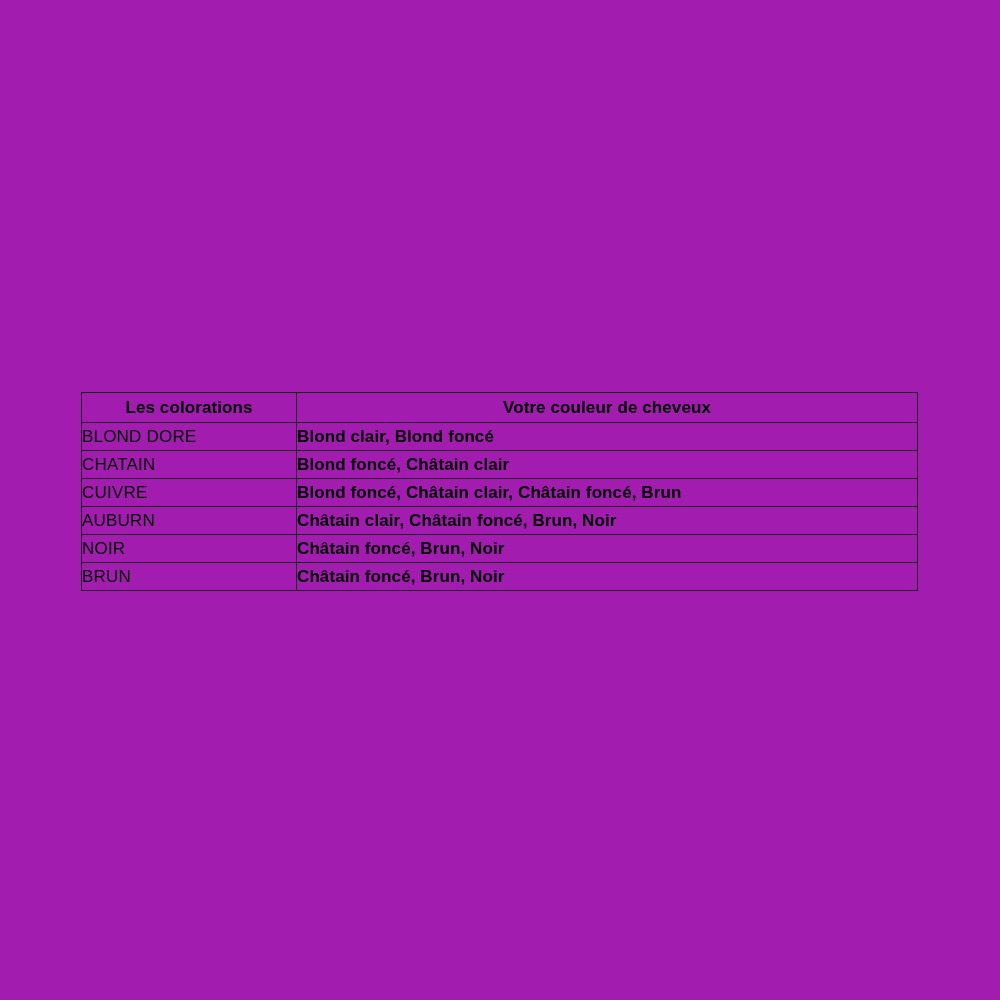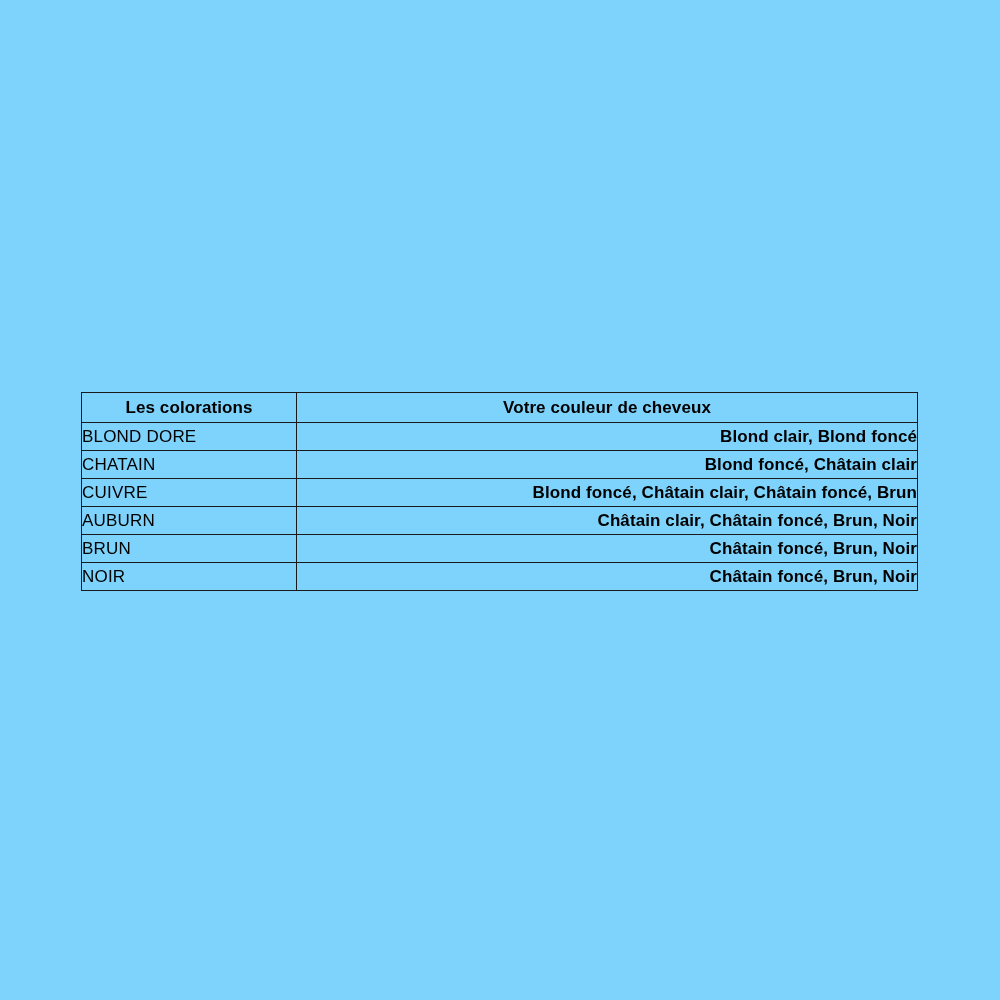--- a/index.html
+++ b/index.html
@@ -8,21 +8,21 @@
     width: 1000px;
     height: 1000px;
     background: #ffffff;
     font-family: "Liberation Sans", sans-serif;
   }
 
   #page {
     position: relative;
     width: 1000px;
     height: 1000px;
-    background: #7dd3fc;
+    background: #a21caf;
     overflow: hidden;
   }
 
   .table-wrap {
     position: absolute;
     left: 81px;
     top: 392px;
     width: 836px;
   }
 
@@ -55,21 +55,21 @@
     text-align: left;
     font-weight: normal;
     font-size: 17px;
     height: 27px;
     line-height: 27px;
     padding-left: 9px;
     letter-spacing: 0.2px;
   }
 
   .desc-cell {
-    text-align: right;
+    text-align: left;
     font-weight: bold;
     font-size: 17px;
     height: 27px;
     line-height: 27px;
     padding-left: 16px;
     letter-spacing: 0.1px;
   }
 </style>
 </head>
 <body>
@@ -96,23 +96,23 @@
         </tr>
         <tr>
           <td class="name-cell">CUIVRE</td>
           <td class="desc-cell">Blond foncé, Châtain clair, Châtain foncé, Brun</td>
         </tr>
         <tr>
           <td class="name-cell">AUBURN</td>
           <td class="desc-cell">Châtain clair, Châtain foncé, Brun, Noir</td>
         </tr>
         <tr>
-          <td class="name-cell">BRUN</td>
+          <td class="name-cell">NOIR</td>
           <td class="desc-cell">Châtain foncé, Brun, Noir</td>
         </tr>
         <tr>
-          <td class="name-cell">NOIR</td>
+          <td class="name-cell">BRUN</td>
           <td class="desc-cell">Châtain foncé, Brun, Noir</td>
         </tr>
       </tbody>
     </table>
   </div>
 </div>
 
 </body></html>

